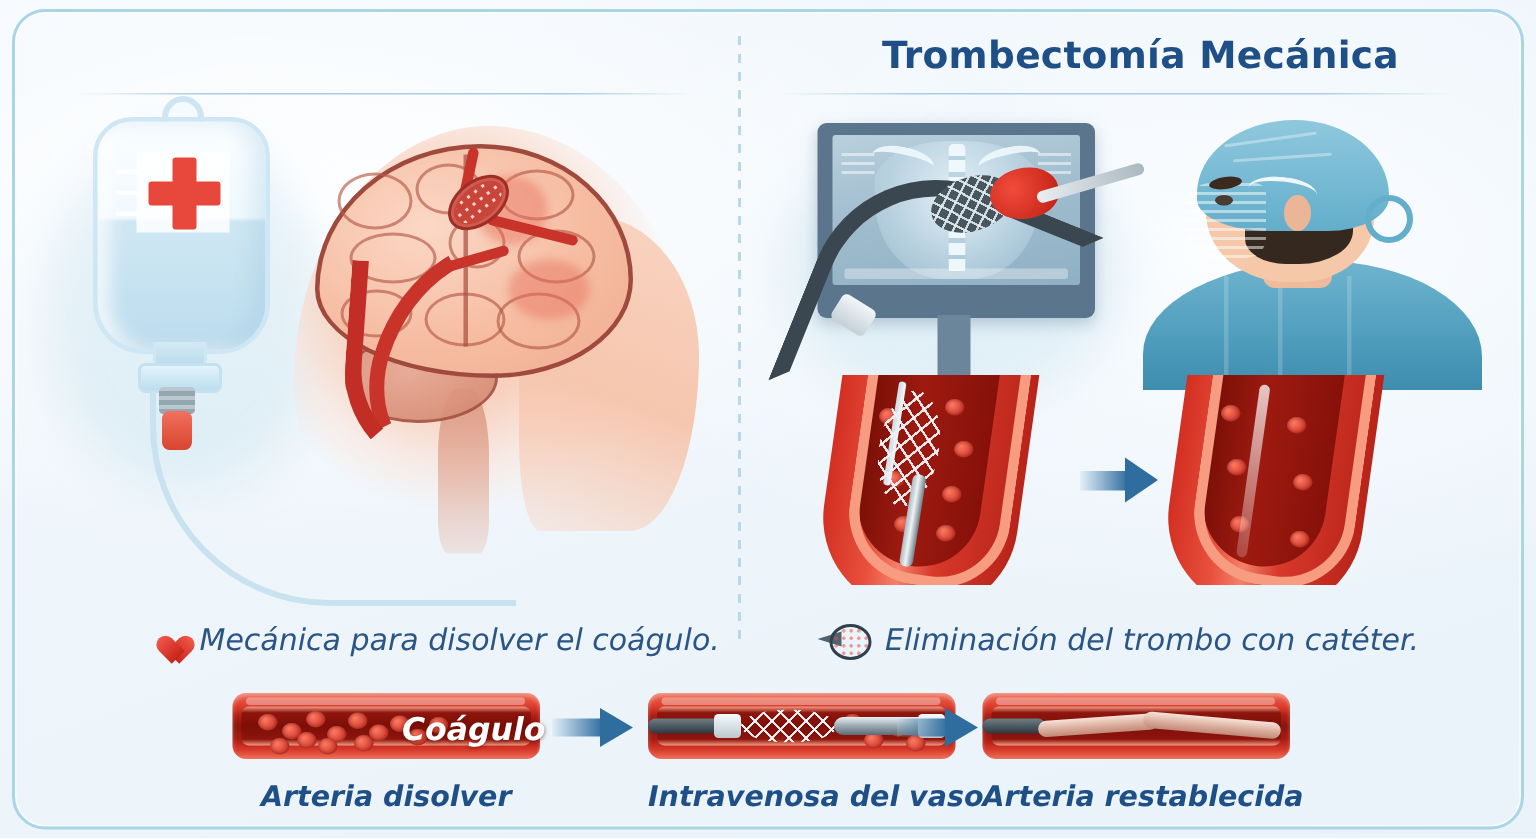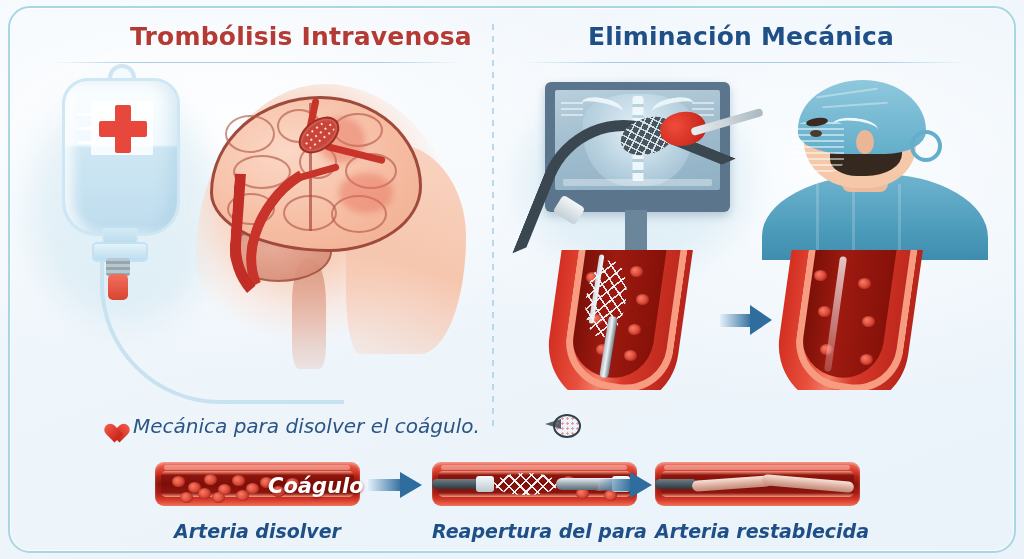--- a/index.html
+++ b/index.html
@@ -221,24 +221,23 @@
                  background:linear-gradient(180deg,#f7e3da,#d9a998 60%,#c08978);}
 </style>
 </head>
 <body>
 
 <div class="poster">
 
   <div class="frame" style="border-color: rgb(169, 214, 229);"></div>
   <div class="divider"></div>
 
-  <div class="title title-left" style="color: rgb(182, 58, 52);">Trombólisis Intravenosa</div>
   <div class="title-rule rule-left"></div>
 
-  <div class="title title-right" style="color: rgb(31, 79, 135);">Eliminación Mecánica</div>
+  <div class="title title-right" style="color: rgb(31, 79, 135);">Trombectomía Mecánica</div>
   <div class="title-rule rule-right"></div>
 
   <div class="wash" style="left:30px;top:95px;width:190px;height:230px;background:rgba(176,214,233,.30);"></div>
 
   <div class="iv">
     <div class="iv-hook"></div>
     <div class="iv-bag">
       <div class="iv-win"></div>
       <div class="iv-cross-v"></div>
       <div class="iv-cross-h"></div>
@@ -368,20 +367,21 @@
   <div class="caption cap-left">
     <span class="heart-ic"></span>
     <span>Mecánica para disolver el coágulo.</span>
   </div>
 
   <div class="caption cap-right">
     <span class="cath-ic">
       <span class="tip"></span>
       <span class="bulb"></span>
     </span>
+    <span>Eliminación del trombo con catéter.</span>
   </div>
 
   <div class="strip">
 
     <div>
       <div class="tube-outer" style="left:155px;width:205px;"></div>
       <div class="tube-lumen" style="left:161px;width:193px;"></div>
       <div class="tube-hl" style="left:164px;width:186px;"></div>
       <div class="rbc" style="left:172px;top:14px;"></div>
       <div class="rbc" style="left:188px;top:20px;"></div>
@@ -411,21 +411,21 @@
       <div class="tube-hl" style="left:441px;width:186px;"></div>
       <div class="shaft-dark" style="left:432px;width:48px;"></div>
       <div class="collar-b" style="left:476px;"></div>
       <div class="stent-b" style="left:494px;width:64px;"></div>
       <div class="rbc" style="left:562px;top:14px;"></div>
       <div class="rbc" style="left:576px;top:26px;"></div>
       <div class="rbc" style="left:592px;top:18px;"></div>
       <div class="rbc" style="left:604px;top:28px;"></div>
       <div class="catheter-b" style="left:556px;width:76px;"></div>
       <div class="collar-b" style="left:612px;"></div>
-      <div class="step-label" style="left:432px;width:205px;">Reapertura del para</div>
+      <div class="step-label" style="left:432px;width:205px;">Intravenosa del vaso</div>
     </div>
 
     <div class="arrow-b" style="left:598px;top:10px;opacity:0;"></div>
     <div class="arrow-b" style="left:598px;">
       <div class="sh"></div>
       <div class="hd"></div>
     </div>
 
     <div>
       <div class="tube-outer" style="left:655px;width:205px;"></div>

